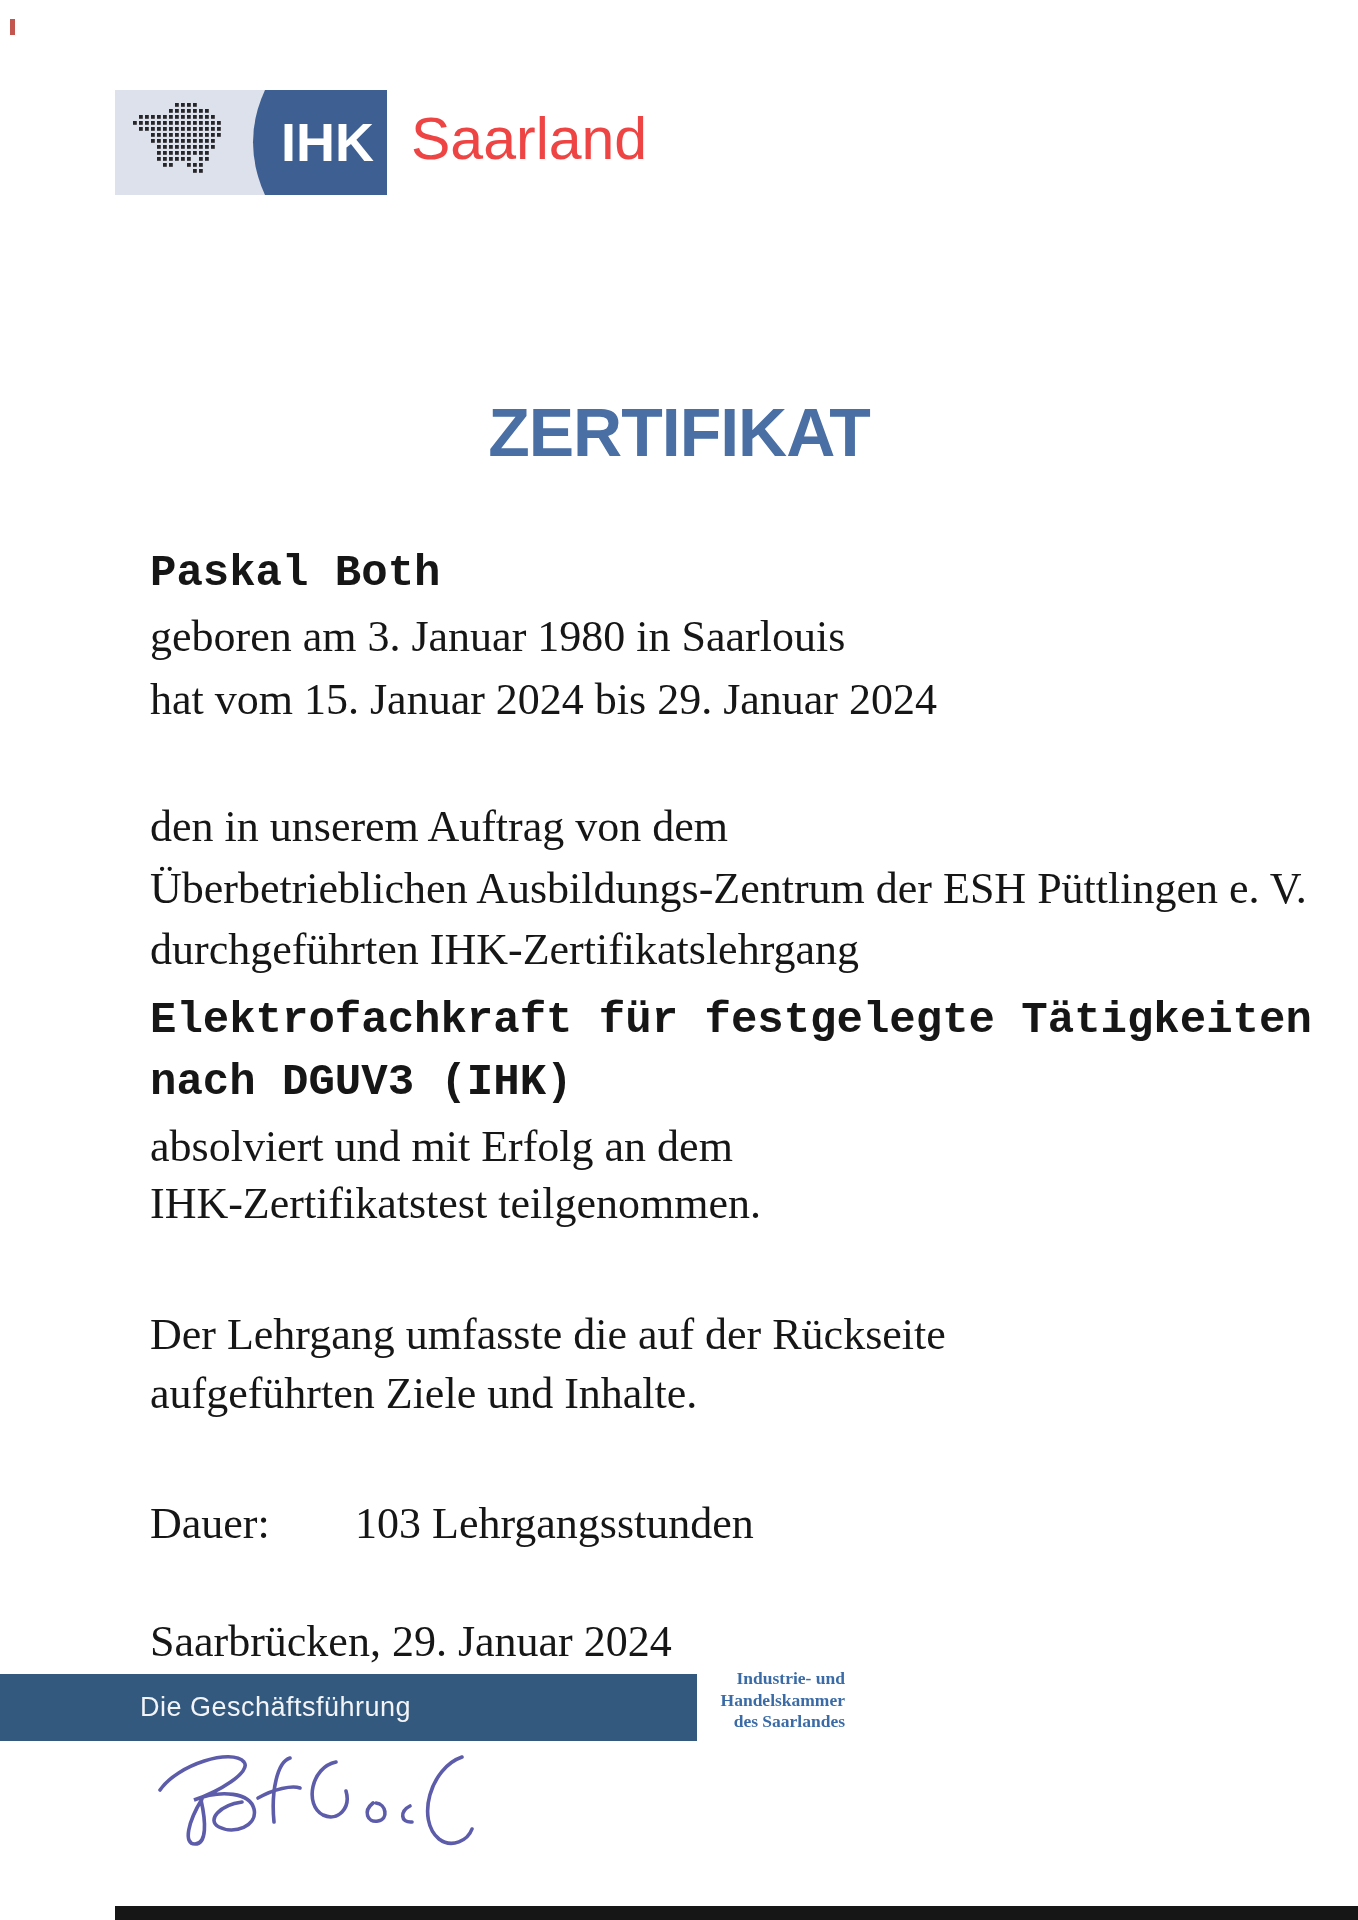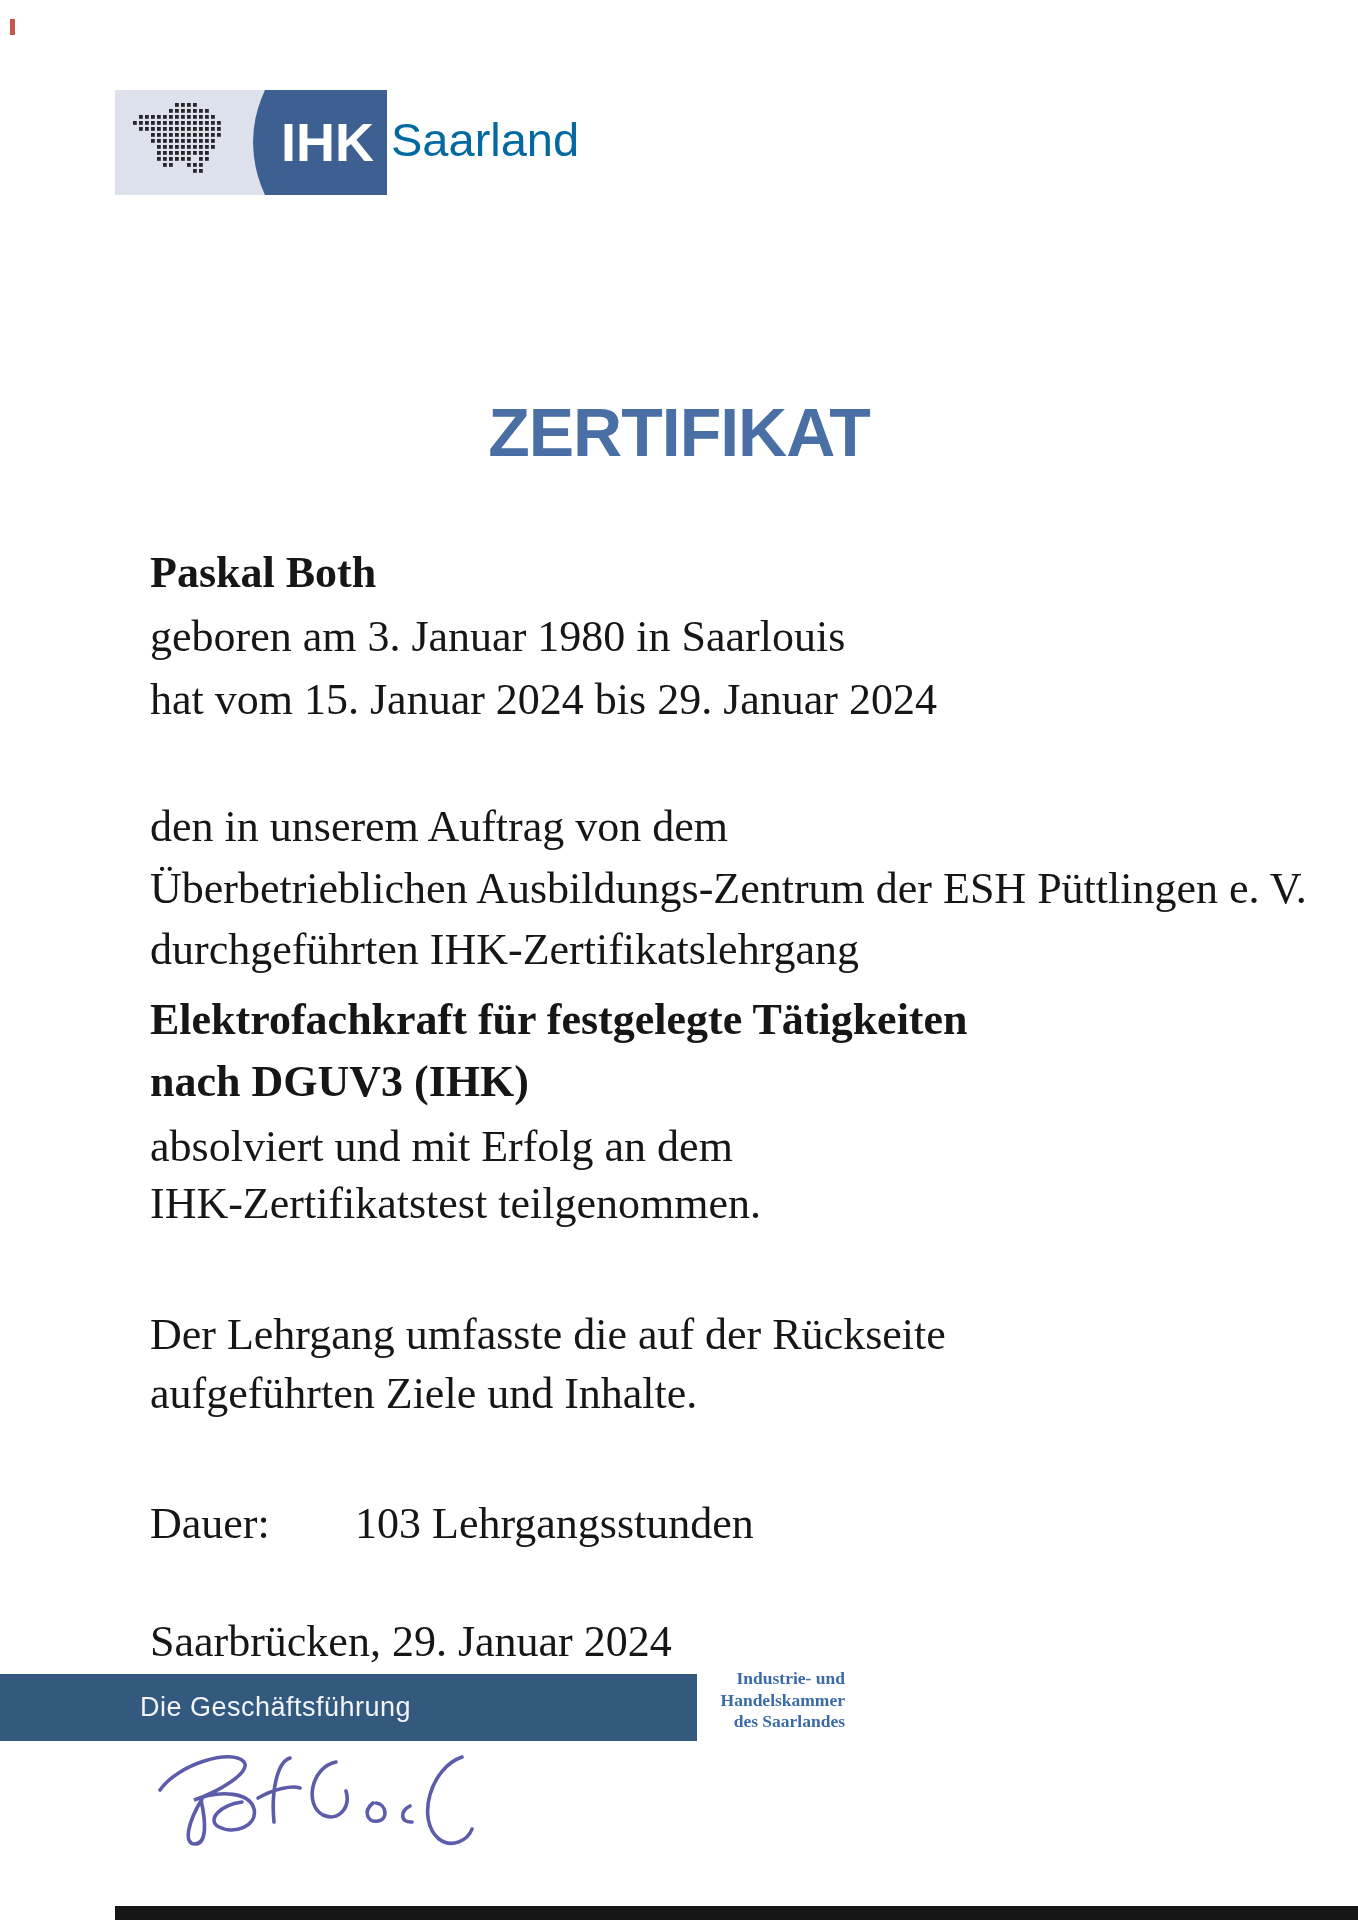--- a/index.html
+++ b/index.html
@@ -5,35 +5,35 @@
   html,body{margin:0;padding:0;}
   body{
     width:1358px;height:1920px;position:relative;background:#ffffff;
     font-family:"Liberation Serif", serif;overflow:hidden;
   }
   .abs{position:absolute;}
   
   .logo-wrap{left:115px;top:85px;width:400px;height:114px;display:flex;align-items:center;}
   .logo-box{position:relative;width:272px;height:105px;flex:0 0 auto;}
   .logo-region{
-    margin-left:4px;font-family:"Liberation Sans", sans-serif;
-    font-size:47px;color:#0369a1;letter-spacing:0px;line-height:1;
+    margin-left:24px;font-family:"Liberation Sans", sans-serif;
+    font-size:59px;color:#ef4444;letter-spacing:0px;line-height:1;
     padding-bottom:6px;
   }
   
   .title{
     left:0;top:398px;width:1358px;text-align:center;
     font-family:"Liberation Sans", sans-serif;font-weight:700;
     font-size:68px;letter-spacing:-1px;color:#4a6fa5;line-height:1;
   }
   
   .line{
     left:150px;font-size:44px;color:#161616;line-height:1.15;white-space:nowrap;
   }
-  .bold{font-weight:700;}
+  .bold{font-weight:700;font-family:Liberation Mono, monospace;}
   
   .band{
     left:0;top:1674px;width:697px;height:67px;background:#33597f;
     display:flex;align-items:center;
   }
   .band-label{
     padding-left:140px;color:#f2f4f8;font-family:"Liberation Sans", sans-serif;
     font-size:27px;letter-spacing:0.5px;
   }
   .chamber{

